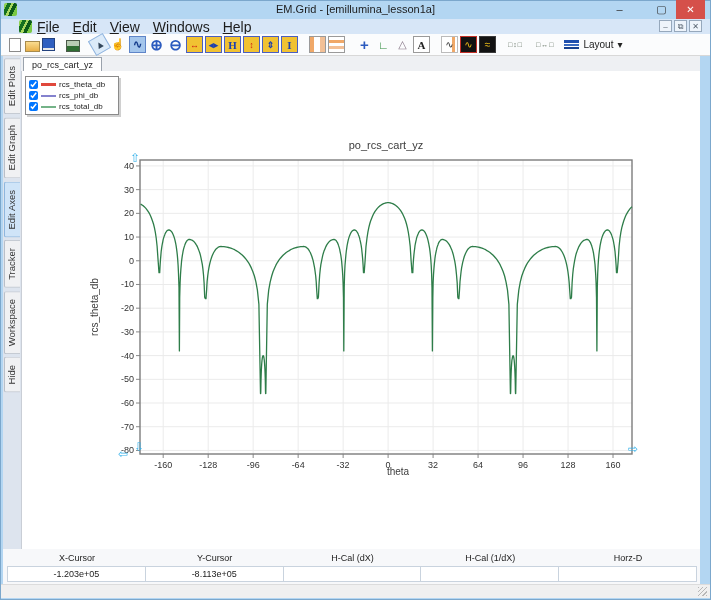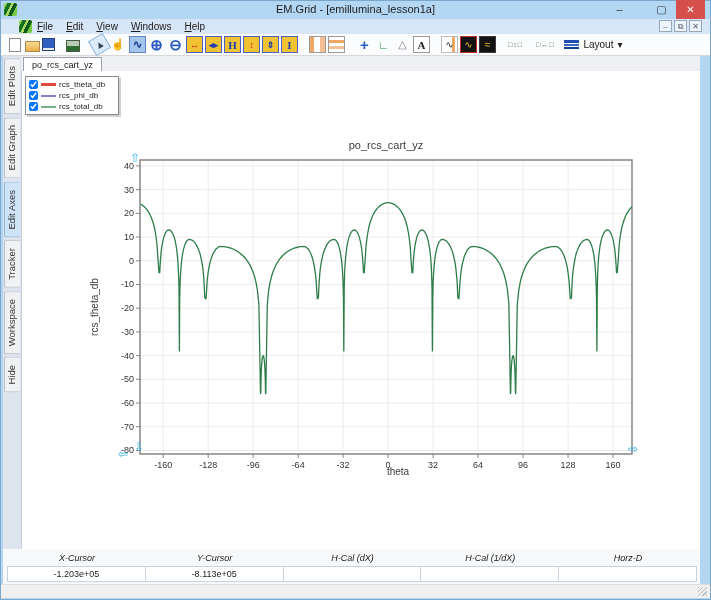--- a/index.html
+++ b/index.html
@@ -15,21 +15,21 @@
   .wtitle{position:absolute;left:0;right:0;top:3px;text-align:center;font-size:11px;color:#1c1c1c;}
   .wbtn{position:absolute;top:0;height:19px;width:19px;text-align:center;line-height:19px;font-size:11px;color:#333;}
   .wmin{left:610px;} .wmax{left:652px;}
   .wclose{position:absolute;left:676px;top:0;width:29px;height:19px;background:#d5504a;color:#fff;
     text-align:center;line-height:19px;font-size:10px;}
 
   
   .menubar{position:absolute;left:1px;top:19px;right:1px;height:15px;background:#d7e6f7;}
   .logo-m{left:18px;top:1px;}
   #menu-items{position:absolute;left:36px;top:0;height:15px;display:flex;align-items:center;gap:13px;}
-  .menu-item{font-size:10px;color:#1c1c1c;}
+  .menu-item{font-size:14px;color:#1c1c1c;}
   .mdibtns{position:absolute;right:8px;top:1px;display:flex;gap:2px;}
   .mdib{width:13px;height:12px;border:1px solid #96a8bc;background:#eef4fb;color:#55616e;
     font-size:8px;text-align:center;line-height:11px;box-sizing:border-box;}
 
   
   .toolbar{position:absolute;left:1px;top:34px;right:1px;height:22px;background:#fbfcfd;
     border-bottom:1px solid #d8d8d8;display:flex;align-items:center;padding-left:5px;box-sizing:border-box;}
   #toolbar-icons{display:flex;align-items:center;}
   .ti{width:17px;height:17px;display:inline-flex;align-items:center;justify-content:center;
     font-size:11px;margin:0 1px;box-sizing:border-box;border:1px solid transparent;}
@@ -82,21 +82,21 @@
   .charttitle{position:absolute;left:386px;top:139px;transform:translateX(-50%);font-size:11px;color:#3c3c3c;}
   #plot-svg{position:absolute;left:104px;top:150px;}
   .ylab{position:absolute;left:94px;top:307px;transform:translate(-50%,-50%) rotate(-90deg);
     font-size:10px;color:#3c3c3c;white-space:nowrap;}
   .xlab{position:absolute;left:386px;top:466px;transform:translateX(-50%);font-size:10px;color:#3c3c3c;padding-left:24px;}
   .handle{position:absolute;color:#35b1ea;font-size:12px;line-height:12px;}
 
   
   .stable{position:absolute;left:8px;top:551px;width:689px;display:flex;}
   .scol{flex:1;}
-  .shead{height:15px;line-height:15px;text-align:center;font-size:9px;color:#1c1c1c;font-style:italic;}
+  .shead{height:15px;line-height:15px;text-align:center;font-size:9px;color:#1c1c1c;}
   .sval{height:14px;line-height:14px;text-align:center;font-size:9px;color:#1c1c1c;
     border:1px solid #c9d3de;background:#fff;margin-left:-1px;}
   .statusstrip{position:absolute;left:1px;top:584px;width:709px;height:13px;background:#f0f0f0;border-top:1px solid #dcdcdc;}
   .grip{position:absolute;right:3px;bottom:2px;width:9px;height:9px;
     background:repeating-linear-gradient(135deg,#b8b8b8 0 1px,transparent 1px 3px);}
 </style>
 </head>
 <body>
 
 <div class="win">

